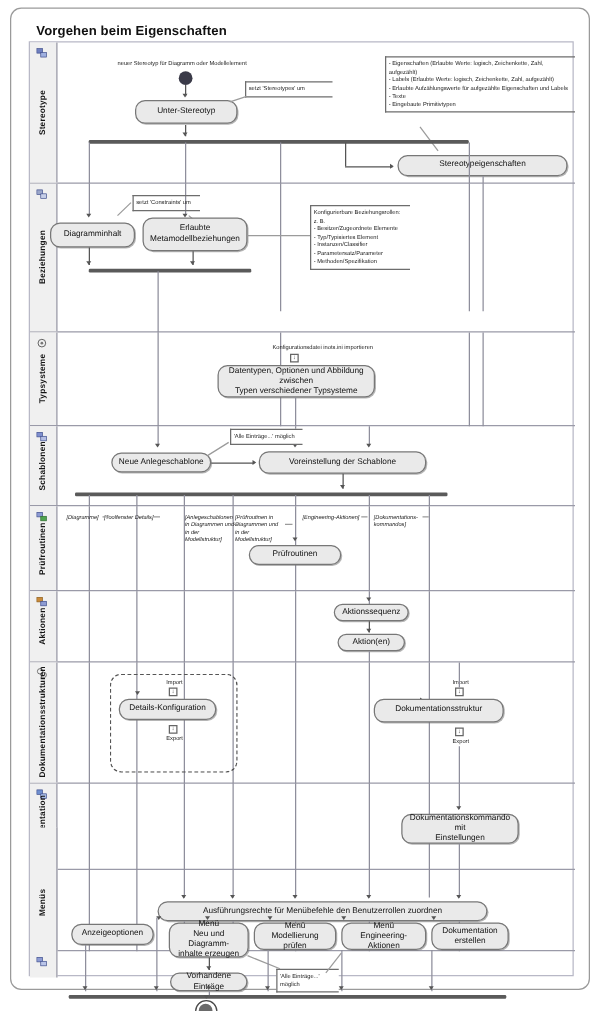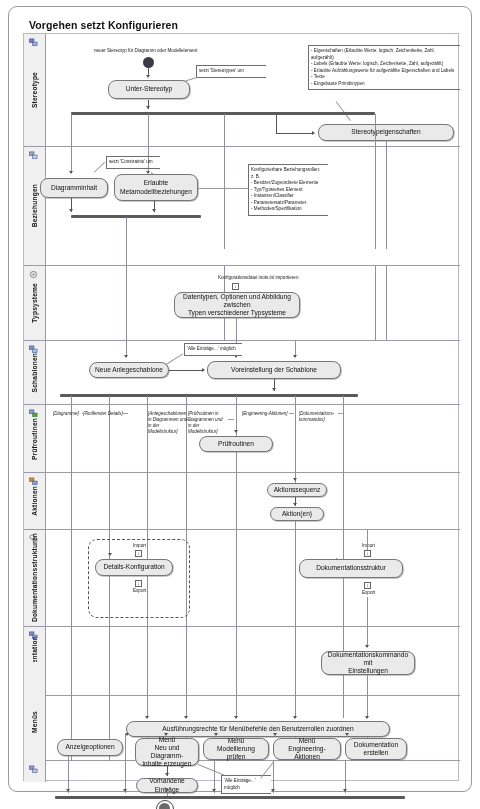--- a/index.html
+++ b/index.html
@@ -213,21 +213,21 @@
     color: #1a1a1a;
     white-space: nowrap;
   }
 </style>
 </head>
 <body>
 
 <div id="page">
 
   <div id="frame">
-    <div id="frame-title">Vorgehen setzt Konfigurieren</div>
+    <div id="frame-title">Vorgehen beim Eigenschaften</div>
 
     <div id="canvas">
 
       <div class="lane" style="top:0px;height:113px;">
         <div class="lane-head">
           <svg class="lane-icon" viewBox="0 0 10 10">
             <rect x="0.5" y="1" width="5" height="4" fill="#6f7fbf" stroke="#3a4a8a" stroke-width="0.6"></rect>
             <rect x="4" y="4.5" width="5" height="4" fill="#9fb0e0" stroke="#3a4a8a" stroke-width="0.6"></rect>
           </svg>
           <div class="lane-label">

